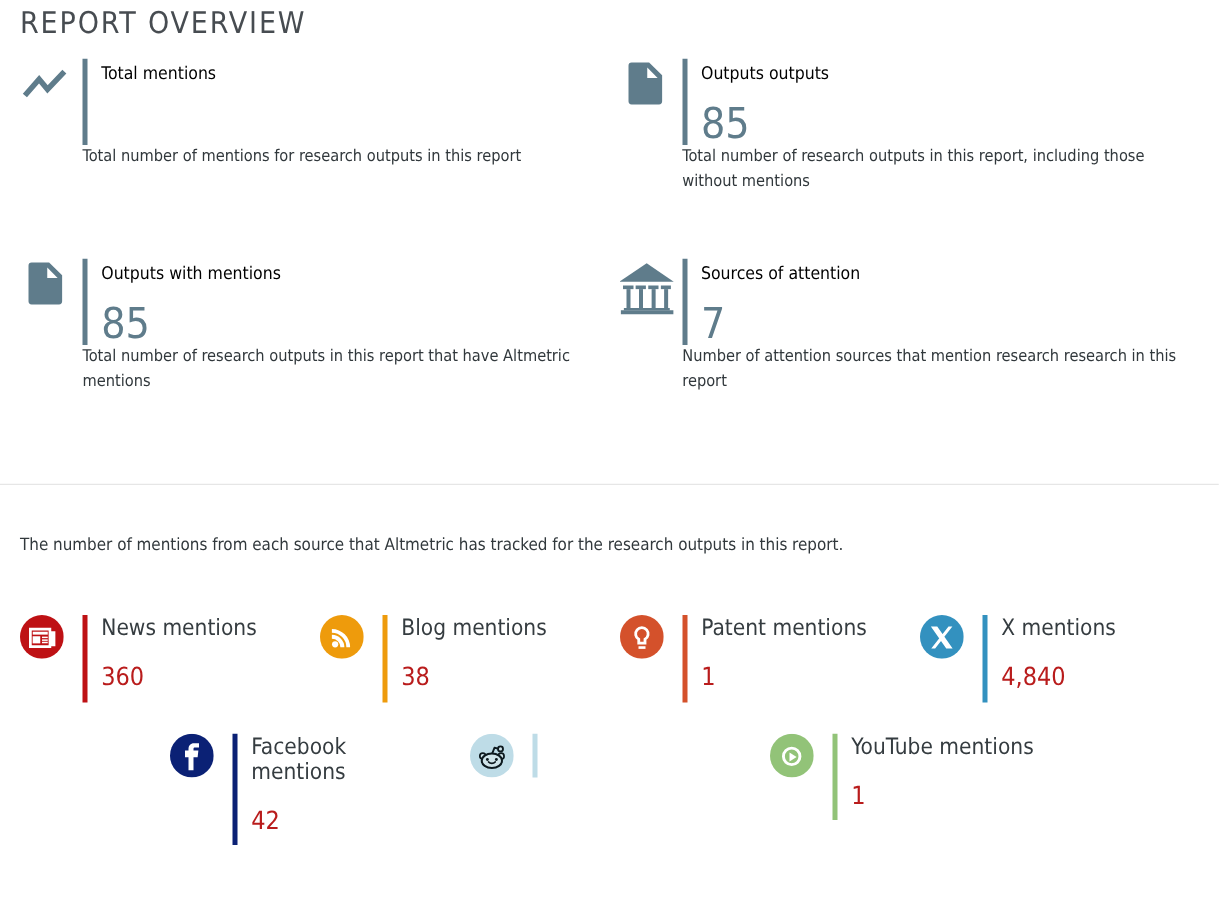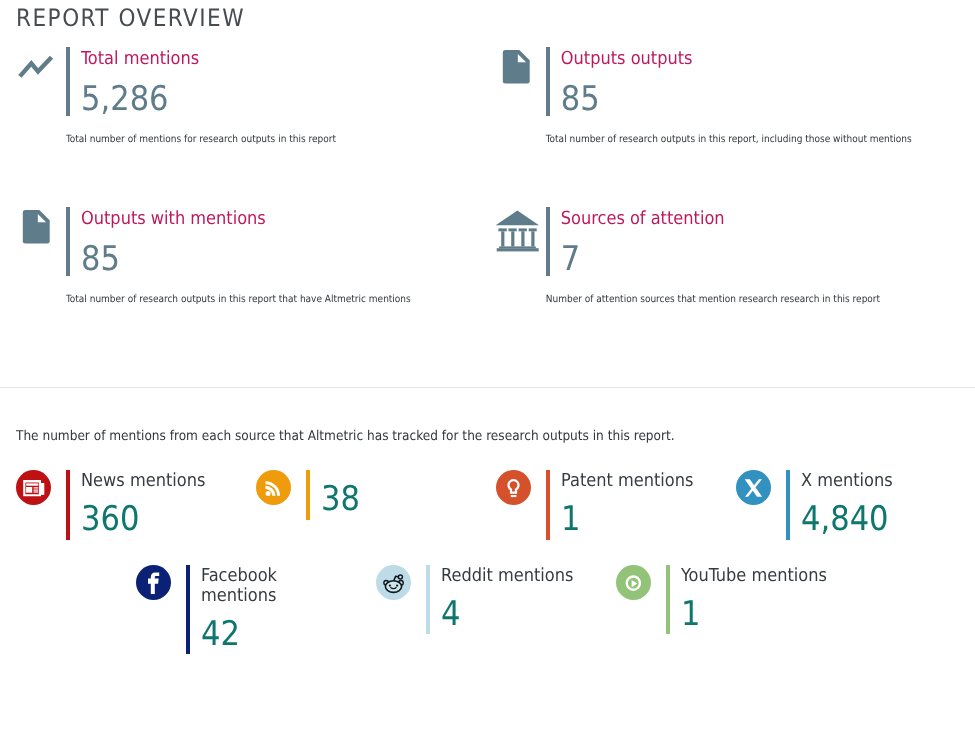--- a/index.html
+++ b/index.html
@@ -25,36 +25,36 @@
 
   
   .ov-section{padding-top:6.8px;padding-bottom:20px;}
   .ov-grid{display:flex;flex-wrap:wrap;margin-top:18.2px;width:959.6px;}
   .ov-cell{width:479.8px;height:160px;box-sizing:border-box;}
   .ov-head{display:flex;align-items:stretch;height:69.5px;}
   .ov-iconwrap{width:50px;flex:0 0 50px;position:relative;}
   .icon-abs{position:absolute;left:0;top:0;}
   .ov-bar{width:4px;background:#5f7c8b;flex:0 0 4px;}
   .ov-txt{padding-left:11px;padding-top:2.1px;width:417px;box-sizing:border-box;}
-  .ov-label{font-size:18px;color:#be185d;line-height:20.5px;height:20.5px;}
+  .ov-label{font-size:14px;color:#000000;line-height:20.5px;height:20.5px;}
   .ov-value{font-size:34px;color:#5f7c8b;line-height:58.1px;height:46.9px;margin-top:0px;}
-  .ov-desc{font-size:10px;color:#31383c;line-height:20px;margin-top:14px;margin-left:50px;width:406px;}
+  .ov-desc{font-size:13px;color:#31383c;line-height:20px;margin-top:0;margin-left:50px;width:406px;}
 
   
   .bd-section{padding-top:19.4px;}
   .bd-intro{font-size:13.5px;color:#31383c;line-height:20px;margin:19.0px 0 0 0;}
   .bd-row{display:flex;justify-content:flex-start;align-items:flex-start;}
-  .bd-row1{margin-top:24px;}
+  .bd-row1{margin-top:46px;}
   .bd-row2{margin-top:25px;padding-left:120px;}
   .bd-cell{width:240px;flex:0 0 240px;box-sizing:border-box;display:flex;align-items:stretch;}
   .bd-iconwrap{width:50px;flex:0 0 50px;display:flex;align-items:flex-start;}
   .bd-bar{width:4px;flex:0 0 4px;}
   .bd-txt{padding-left:11px;padding-top:0.7px;width:161px;box-sizing:border-box;}
   .bd-label{font-size:18px;color:#353c40;line-height:20px;}
-  .bd-value{font-size:34px;color:#0f766e;line-height:53.3px;height:46.6px;margin-top:2.2px;}
+  .bd-value{font-size:20px;color:#b91c1c;line-height:53.3px;height:46.6px;margin-top:2.2px;}
   .src-icon{display:block;}
 </style>
 </head>
 <body>
 
 <div class="page">
 
   <section class="section ov-section">
     <h2 class="section-title">REPORT OVERVIEW</h2>
 
@@ -63,21 +63,20 @@
       <div class="ov-cell">
         <div class="ov-head">
           <div class="ov-iconwrap">
             <svg class="icon-abs" width="50" height="70" viewBox="0 0 50 70" aria-hidden="true">
               <path d="M3.9 29.4 L15.3 16.4 L22.0 24.5 L35.5 10.3" fill="none" stroke="#5f7c8b" stroke-width="4.4" stroke-linecap="butt" stroke-linejoin="miter"></path>
             </svg>
           </div>
           <div class="ov-bar" style="background-color: rgb(95, 124, 139);"></div>
           <div class="ov-txt">
             <div class="ov-label">Total mentions</div>
-            <div class="ov-value">5,286</div>
           </div>
         </div>
         <div class="ov-desc">Total number of mentions for research outputs in this report</div>
       </div>
 
       <div class="ov-cell">
         <div class="ov-head">
           <div class="ov-iconwrap">
             <svg class="icon-abs" width="50" height="70" viewBox="0 0 50 70" aria-hidden="true">
               <path d="M6.8 5.5 a2.5 2.5 0 0 1 2.5-2.5 H23.3 L33.7 13.2 V34.0 a2.5 2.5 0 0 1 -2.5 2.5 H9.3 a2.5 2.5 0 0 1 -2.5 -2.5 Z" fill="#5f7c8b"></path>
@@ -172,20 +171,21 @@
         <div class="bd-iconwrap">
           <svg class="src-icon" width="35" height="35" viewBox="0 0 35 35" aria-hidden="true">
             <circle cx="17.5" cy="17.5" r="17.5" fill="#ee9b0c"></circle>
             <circle cx="12.1" cy="23.4" r="2.5" fill="#ffffff"></circle>
             <path d="M9.5 15.8 a10.0 10.0 0 0 1 10.0 10.0 h-3.2 a6.8 6.8 0 0 0 -6.8 -6.8 Z" fill="#ffffff"></path>
             <path d="M9.5 11.2 a14.6 14.6 0 0 1 14.6 14.6 h-3.0 a11.6 11.6 0 0 0 -11.6 -11.6 Z" fill="#ffffff"></path>
           </svg>
         </div>
         <div class="bd-bar" style="background:#ee9b0c"></div>
         <div class="bd-txt">
+          <div class="bd-label">Blog mentions</div>
           <div class="bd-value">38</div>
         </div>
       </div>
 
       <div class="bd-cell">
         <div class="bd-iconwrap">
           <svg class="src-icon" width="35" height="35" viewBox="0 0 35 35" aria-hidden="true">
             <circle cx="17.5" cy="17.5" r="17.5" fill="#d4512b"></circle>
             <path d="M15.0 22.5 V19.43 A5.0 5.0 0 1 1 20.0 19.43 V22.5 Z" fill="none" stroke="#ffffff" stroke-width="2.25" stroke-linejoin="miter"></path>
             <rect x="14.8" y="25.0" width="5.6" height="2.1" fill="#ffffff"></rect>
@@ -238,24 +238,20 @@
             <circle cx="24.4" cy="12.1" r="2.0" fill="#cfe4ea" stroke="#0d1a20" stroke-width="1.5"></circle>
             <circle cx="10.2" cy="17.8" r="2.35" fill="#cfe4ea" stroke="#0d1a20" stroke-width="1.4"></circle>
             <circle cx="24.9" cy="17.9" r="2.35" fill="#cfe4ea" stroke="#0d1a20" stroke-width="1.4"></circle>
             <ellipse cx="17.5" cy="21.6" rx="8.1" ry="5.8" fill="#cfe4ea" stroke="#0d1a20" stroke-width="1.6"></ellipse>
             <circle cx="13.9" cy="20.6" r="1.15" fill="#0d1a20"></circle>
             <circle cx="21.1" cy="20.6" r="1.15" fill="#0d1a20"></circle>
             <path d="M14.9 22.6 a3.1 2.2 0 0 0 5.2 0" fill="none" stroke="#0d1a20" stroke-width="1.4" stroke-linecap="round"></path>
           </svg>
         </div>
         <div class="bd-bar" style="background:#bedce7"></div>
-        <div class="bd-txt">
-          <div class="bd-label">Reddit mentions</div>
-          <div class="bd-value">4</div>
-        </div>
       </div>
 
       <div class="bd-cell">
         <div class="bd-iconwrap">
           <svg class="src-icon" width="35" height="35" viewBox="0 0 35 35" aria-hidden="true">
             <circle cx="17.5" cy="17.5" r="17.5" fill="#92c378"></circle>
             <circle cx="17.35" cy="18.1" r="6.6" fill="none" stroke="#ffffff" stroke-width="2.35"></circle>
             <path d="M15.6 14.9 L21.3 18.5 L15.6 22.2 Z" fill="#ffffff"></path>
           </svg>
         </div>

